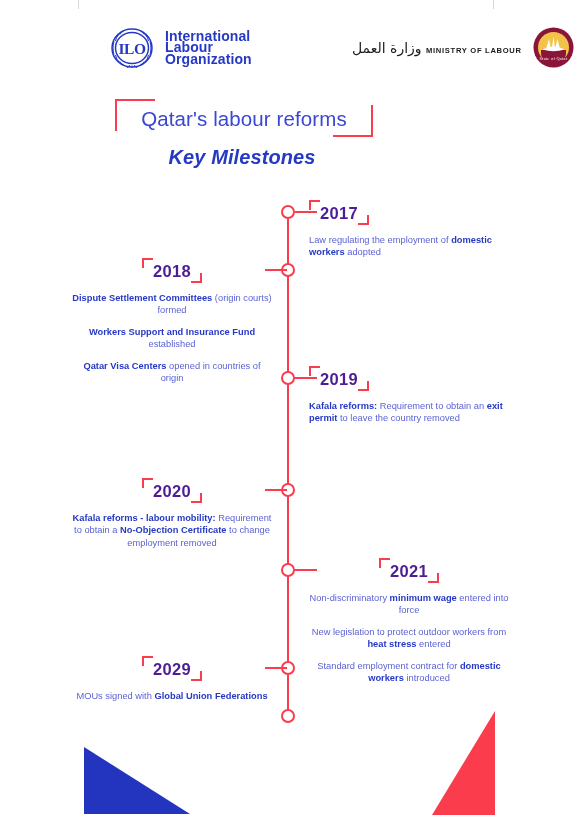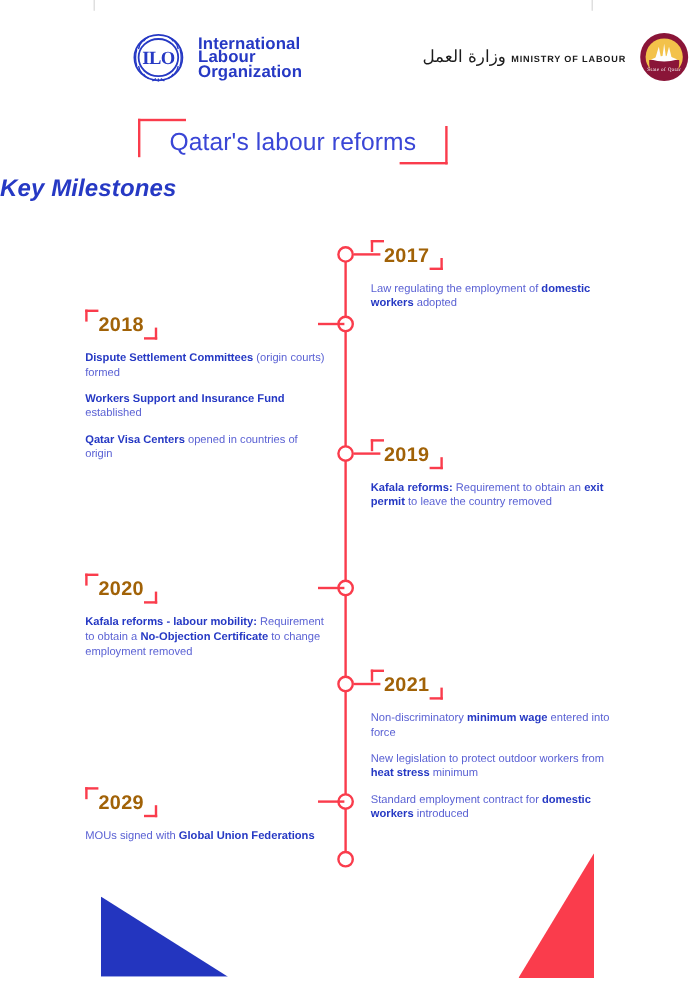--- a/index.html
+++ b/index.html
@@ -99,20 +99,21 @@
   .title-text {
     font-size: 20.5px;
     color: #3a46d6;
     letter-spacing: .1px;
     white-space: nowrap;
     font-weight: 400;
   }
   .subtitle {
     position: absolute;
     top: 146px; left: 0; width: 484px;
+    text-align: center;
     font-size: 20px;
     font-weight: 700;
     font-style: italic;
     color: #2639c4;
     letter-spacing: .1px;
   }
 
   
   .timeline {
     position: absolute;
@@ -142,30 +143,30 @@
     height: 2px;
     background: #fa3c4c;
   }
 
   
   .entry {
     position: absolute;
     width: 200px;
   }
   .entry.right { left: 309px; text-align: left; }
-  .entry.left  { left: 71px;  text-align: left; width: 202px; }
+  .entry.left  { left: 71px;  text-align: center; width: 202px; }
 
   .year-line { line-height: 0; }
   .year {
     position: relative;
     display: inline-block;
     padding: 3px 11px 2px 11px;
     font-size: 16.5px;
     font-weight: 700;
-    color: #a16207;
+    color: #4c1d95;
     letter-spacing: .3px;
     line-height: 20px;
   }
   .year::before,
   .year::after {
     content: "";
     position: absolute;
     border-color: #fa3c4c;
     border-style: solid;
   }
@@ -308,25 +309,25 @@
       <div class="body-text">
         <div class="para"><b>Kafala reforms:</b><span> Requirement to obtain an </span><b>exit permit</b><span> to leave the country removed</span></div>
       </div>
     </div>
     <div class="entry left" style="top: 478px;">
       <div class="year-line"><span class="year">2020</span></div>
       <div class="body-text">
         <div class="para"><b>Kafala reforms - labour mobility:</b><span> Requirement to obtain a </span><b>No-Objection Certificate</b><span> to change employment removed</span></div>
       </div>
     </div>
-    <div class="entry right" style="top: 558px;">
+    <div class="entry right" style="top: 558px; text-align: center;">
       <div class="year-line"><span class="year">2021</span></div>
       <div class="body-text">
         <div class="para"><span>Non-discriminatory </span><b>minimum wage</b><span> entered into force</span></div>
-        <div class="para"><span>New legislation to protect outdoor workers from </span><b>heat stress</b><span> minimum</span></div>
+        <div class="para"><span>New legislation to protect outdoor workers from </span><b>heat stress</b><span> entered</span></div>
         <div class="para"><span>Standard employment contract for </span><b>domestic workers</b><span> introduced</span></div>
       </div>
     </div>
     <div class="entry left" style="top: 656px;">
       <div class="year-line"><span class="year">2029</span></div>
       <div class="body-text">
         <div class="para"><span>MOUs signed with </span><b>Global Union Federations</b></div>
       </div>
     </div>
   </div>

